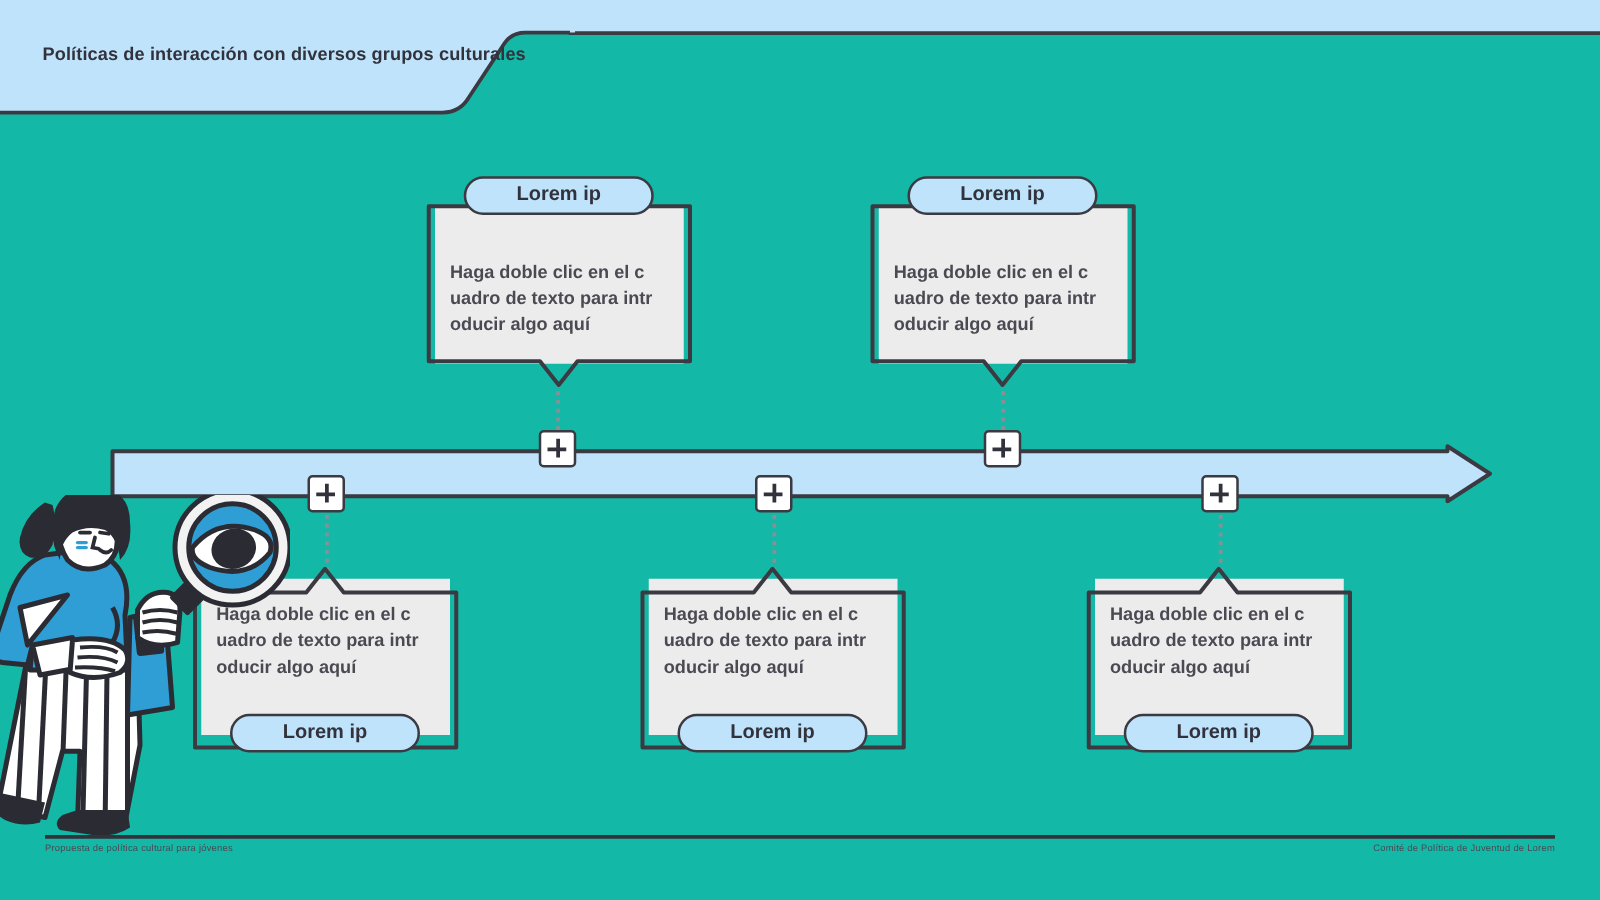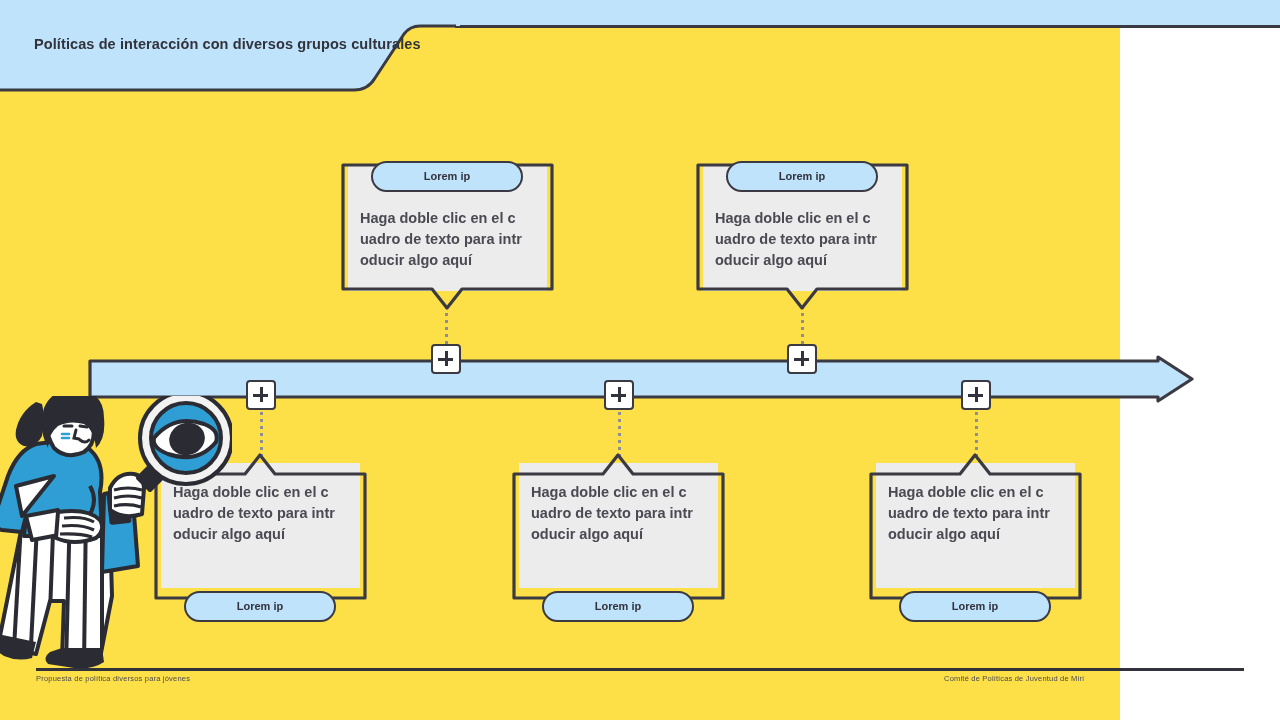--- a/index.html
+++ b/index.html
@@ -5,22 +5,22 @@
   * { box-sizing: border-box; }
   html, body {
     margin: 0; padding: 0;
     width: 1280px; height: 720px;
     background: #ffffff;
     font-family: "Liberation Sans", sans-serif;
     overflow: hidden;
   }
   #stage {
     position: relative;
-    width: 1120px; height: 720px;
-    background: #fde047;
+    width: 1280px; height: 720px;
+    background: #14b8a6;
   }
 
   
   .hdr-strip {
     position: absolute; left: 0; top: 0;
     width: 1280px; height: 27px;
     background: #bfe3fb;
   }
   .hdr-rule {
     position: absolute; left: 455px; top: 25px;
@@ -88,24 +88,23 @@
     font-weight: bold;
   }
   .pill {
     position: absolute;
     background: #bfe3fb;
     border: 2.6px solid #3b3a42;
     border-radius: 999px;
     height: 31px;
     line-height: 26px;
     text-align: center;
-    font-size: 11px;
+    font-size: 16px;
     font-weight: bold;
     color: #32323c;
-    margin-top: 20px;
   }
 
   
   .card-top { width: 215px; height: 145px; }
   .card-top .fill  { left: 8px; top: 10px; width: 199px; height: 125px; }
   .card-top .body  { left: 20px; top: 52px; width: 180px; }
   .card-top .pill  { left: 31px; top: -15px; width: 152px; }
 
   
   .card-bot { width: 215px; height: 145px; }
@@ -296,16 +295,16 @@
         <path d="M84 34 L82 42 L87 43"></path>
       </g>
       <g stroke="#2f9ed4" stroke-width="2.6" stroke-linecap="round">
         <path d="M70 38 L77 38"></path>
         <path d="M70 42 L77 42"></path>
       </g>
     </svg>
   </div>
 
   <div class="foot-rule"></div>
-  <div class="foot-l">Propuesta de política diversos para jóvenes</div>
-  <div class="foot-r">Comité de Políticas de Juventud de Miri</div>
+  <div class="foot-l">Propuesta de política cultural para jóvenes</div>
+  <div class="foot-r">Comité de Política de Juventud de Lorem</div>
 
 </div>
 
 </body></html>

